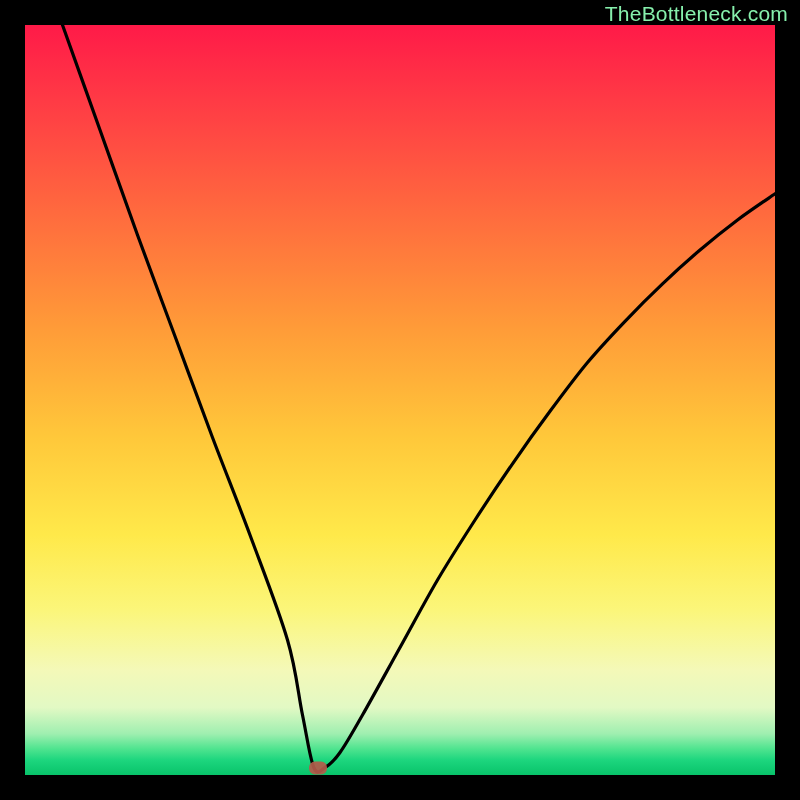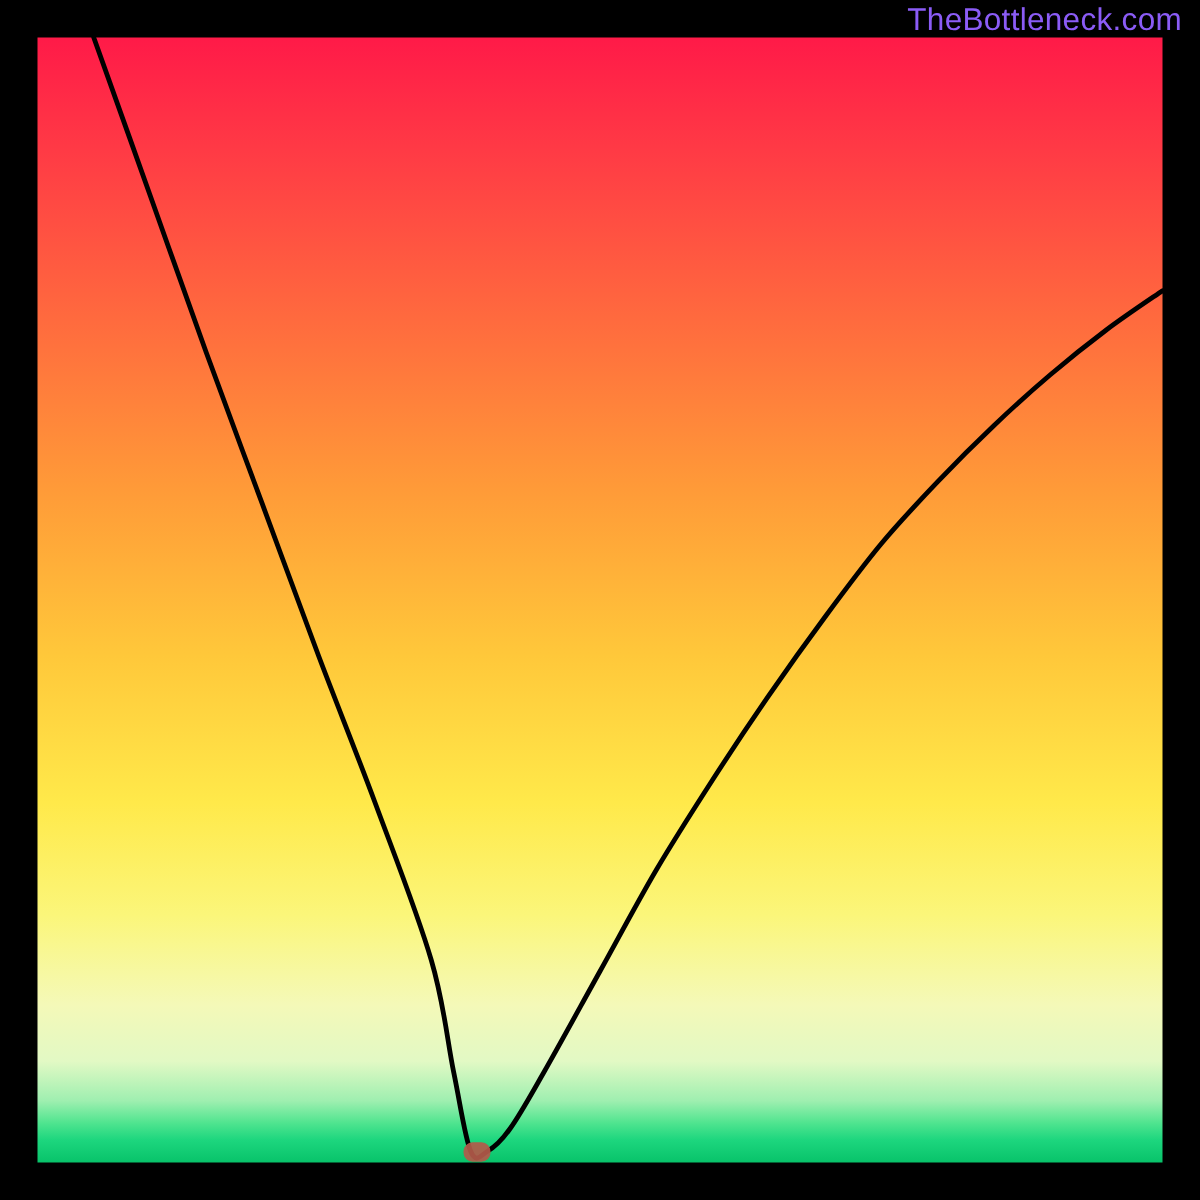--- a/index.html
+++ b/index.html
@@ -38,21 +38,21 @@
       #9fefb0 94.5%,
       #4fe48f 96.5%,
       #1dd67e 98%,
       #08c36a 100%
     );
   }
   .watermark {
     position: absolute;
     top: 2px;
     right: 12px;
-    color: #8b5cf6;
+    color: #86efac;
     font-size: 21px;
     font-weight: 400;
     letter-spacing: 0.2px;
     user-select: none;
   }
   svg.curve {
     position: absolute;
     left: 0;
     top: 0;
     width: 750px;

